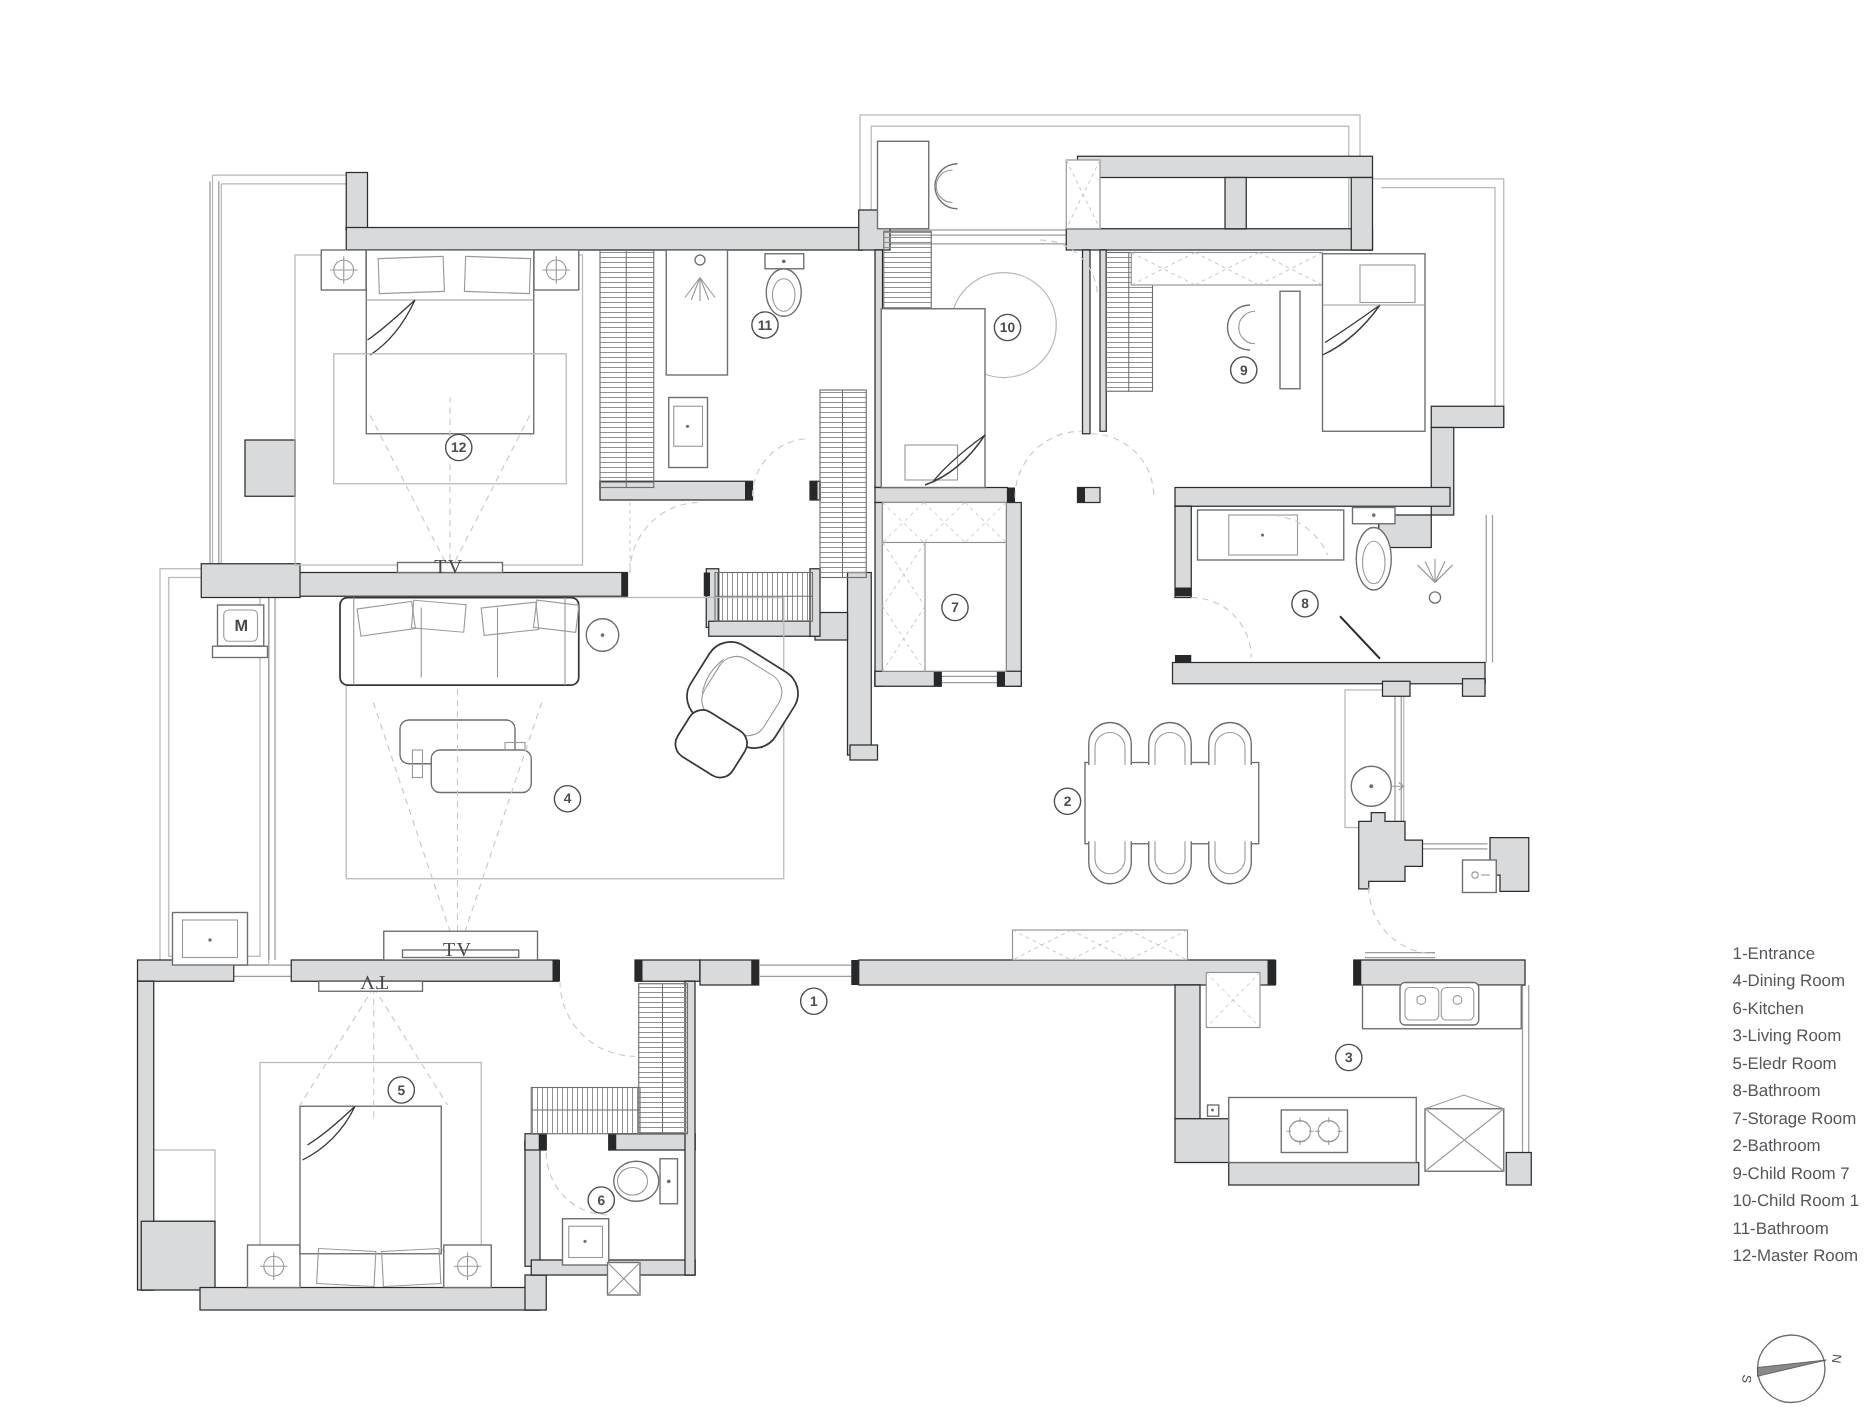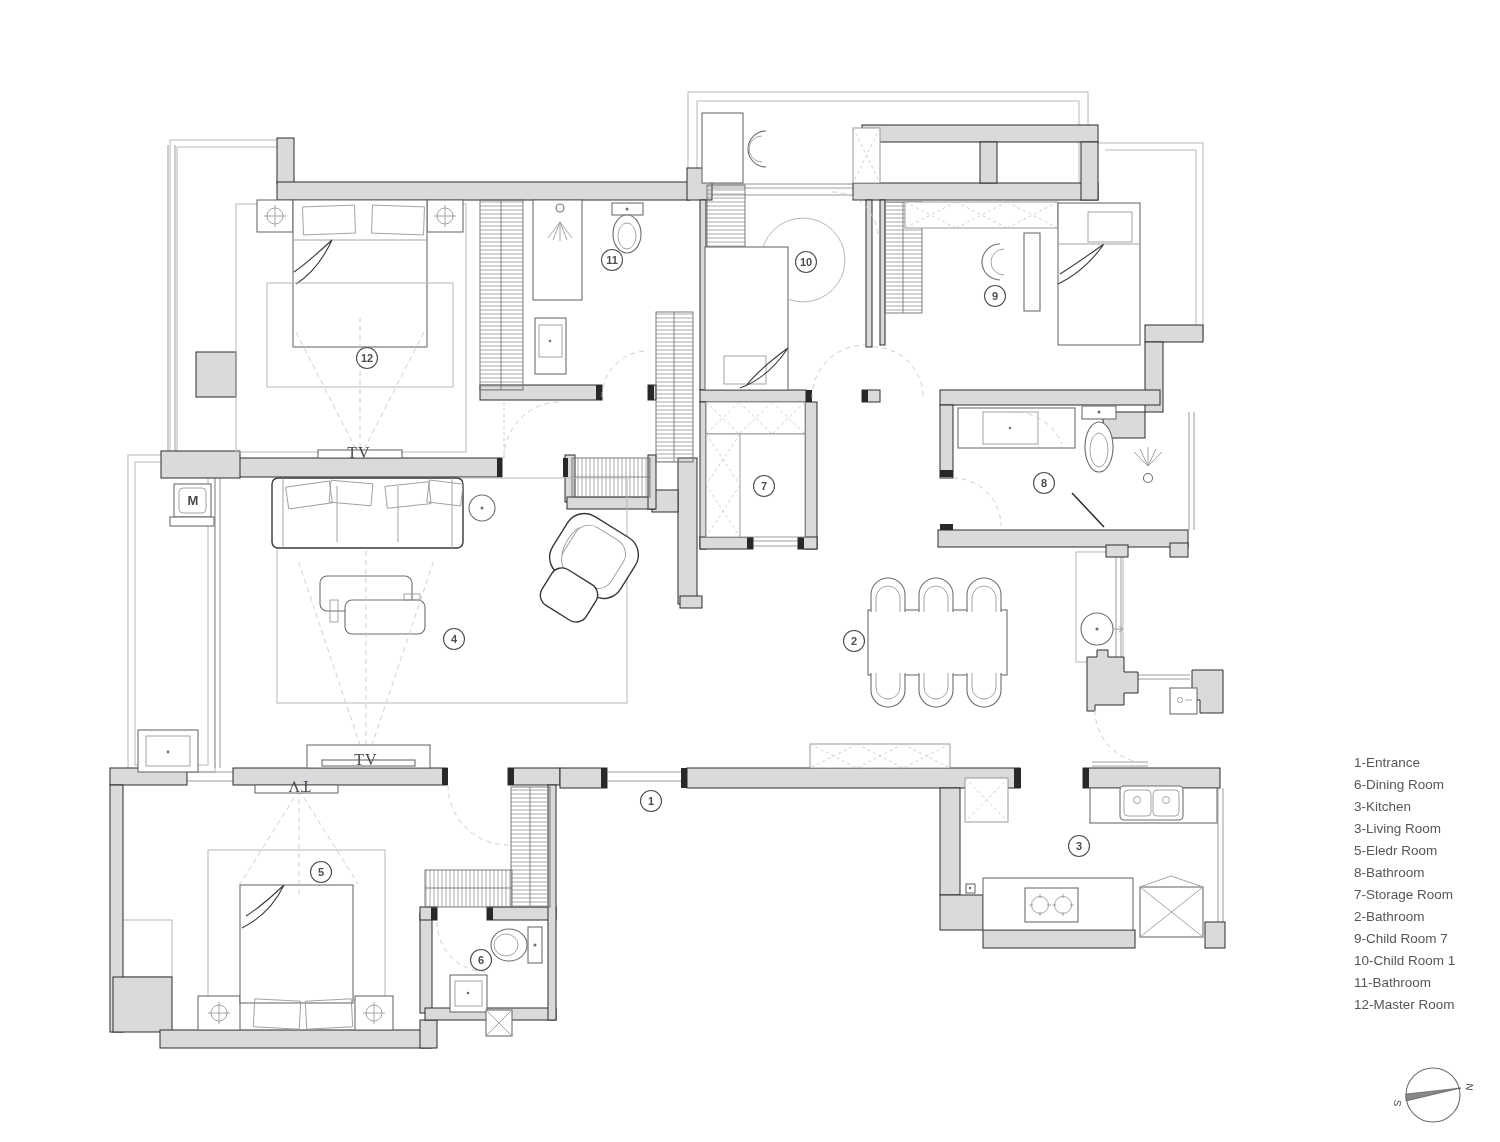--- a/index.html
+++ b/index.html
@@ -20,21 +20,21 @@
   .xdash{fill:none;stroke:#c2c3c4;stroke-dasharray:3 3;stroke-width:0.8;}
   .xbox{fill:#fff;stroke:#8f9092;stroke-width:0.9;}
   .strip{fill:url(#slatH);stroke:var(--fur);stroke-width:0.9;}
   .stripv{fill:url(#slatV);stroke:var(--fur);stroke-width:0.9;}
   .fold{fill:none;stroke:#3a3b3c;stroke-width:1.1;}
   .badge-c{fill:#fff;stroke:#4c4d50;stroke-width:1.1;}
   text.badge{font:600 11px "Liberation Sans",sans-serif;fill:#4c4d50;text-anchor:middle;}
   text.tvlab{font:16px "Liberation Serif",serif;fill:#47484a;letter-spacing:1px;text-anchor:middle;}
   text.mlab{font:600 13px "Liberation Sans",sans-serif;fill:#47484a;text-anchor:middle;}
   text.cpt{font:10px "Liberation Sans",sans-serif;fill:#4c4d50;text-anchor:middle;}
-  #legend{position:absolute;left:1354px;top:752px;color:var(--txt);
+  #legend{position:absolute;left:1386px;top:752px;color:var(--txt);
           font-size:13.5px;line-height:22px;white-space:nowrap;}
 </style>
 </head>
 <body>
 
 <div class="stage">
 <svg width="1500" height="1142" viewBox="0 0 1500 1142">
   <defs>
     <pattern id="slatH" width="6" height="4" patternUnits="userSpaceOnUse">
       <line x1="0" y1="2" x2="6" y2="2" stroke="#8f9092" stroke-width="0.8"></line>
@@ -403,22 +403,22 @@
   <g>
     <circle class="fur" cx="1433" cy="1095" r="27" fill="none" stroke="#77787a"></circle>
     <polygon points="1406,1101 1461,1088 1406,1094" fill="#88898b" stroke="#4a4a4c" stroke-width="0.6"></polygon>
     <text class="cpt" x="1469" y="1090" transform="rotate(97 1469 1087)">N</text>
     <text class="cpt" x="1397" y="1106" transform="rotate(97 1397 1103)">S</text>
   </g>
 </svg>
 
 <div id="legend">
       <div class="legend-item">1-Entrance</div>
-      <div class="legend-item">6-Dining Room</div>
-      <div class="legend-item">3-Kitchen</div>
+      <div class="legend-item">4-Dining Room</div>
+      <div class="legend-item">6-Kitchen</div>
       <div class="legend-item">3-Living Room</div>
       <div class="legend-item">5-Eledr Room</div>
       <div class="legend-item">8-Bathroom</div>
       <div class="legend-item">7-Storage Room</div>
       <div class="legend-item">2-Bathroom</div>
       <div class="legend-item">9-Child Room 7</div>
       <div class="legend-item">10-Child Room 1</div>
       <div class="legend-item">11-Bathroom</div>
       <div class="legend-item">12-Master Room</div>
     </div>

